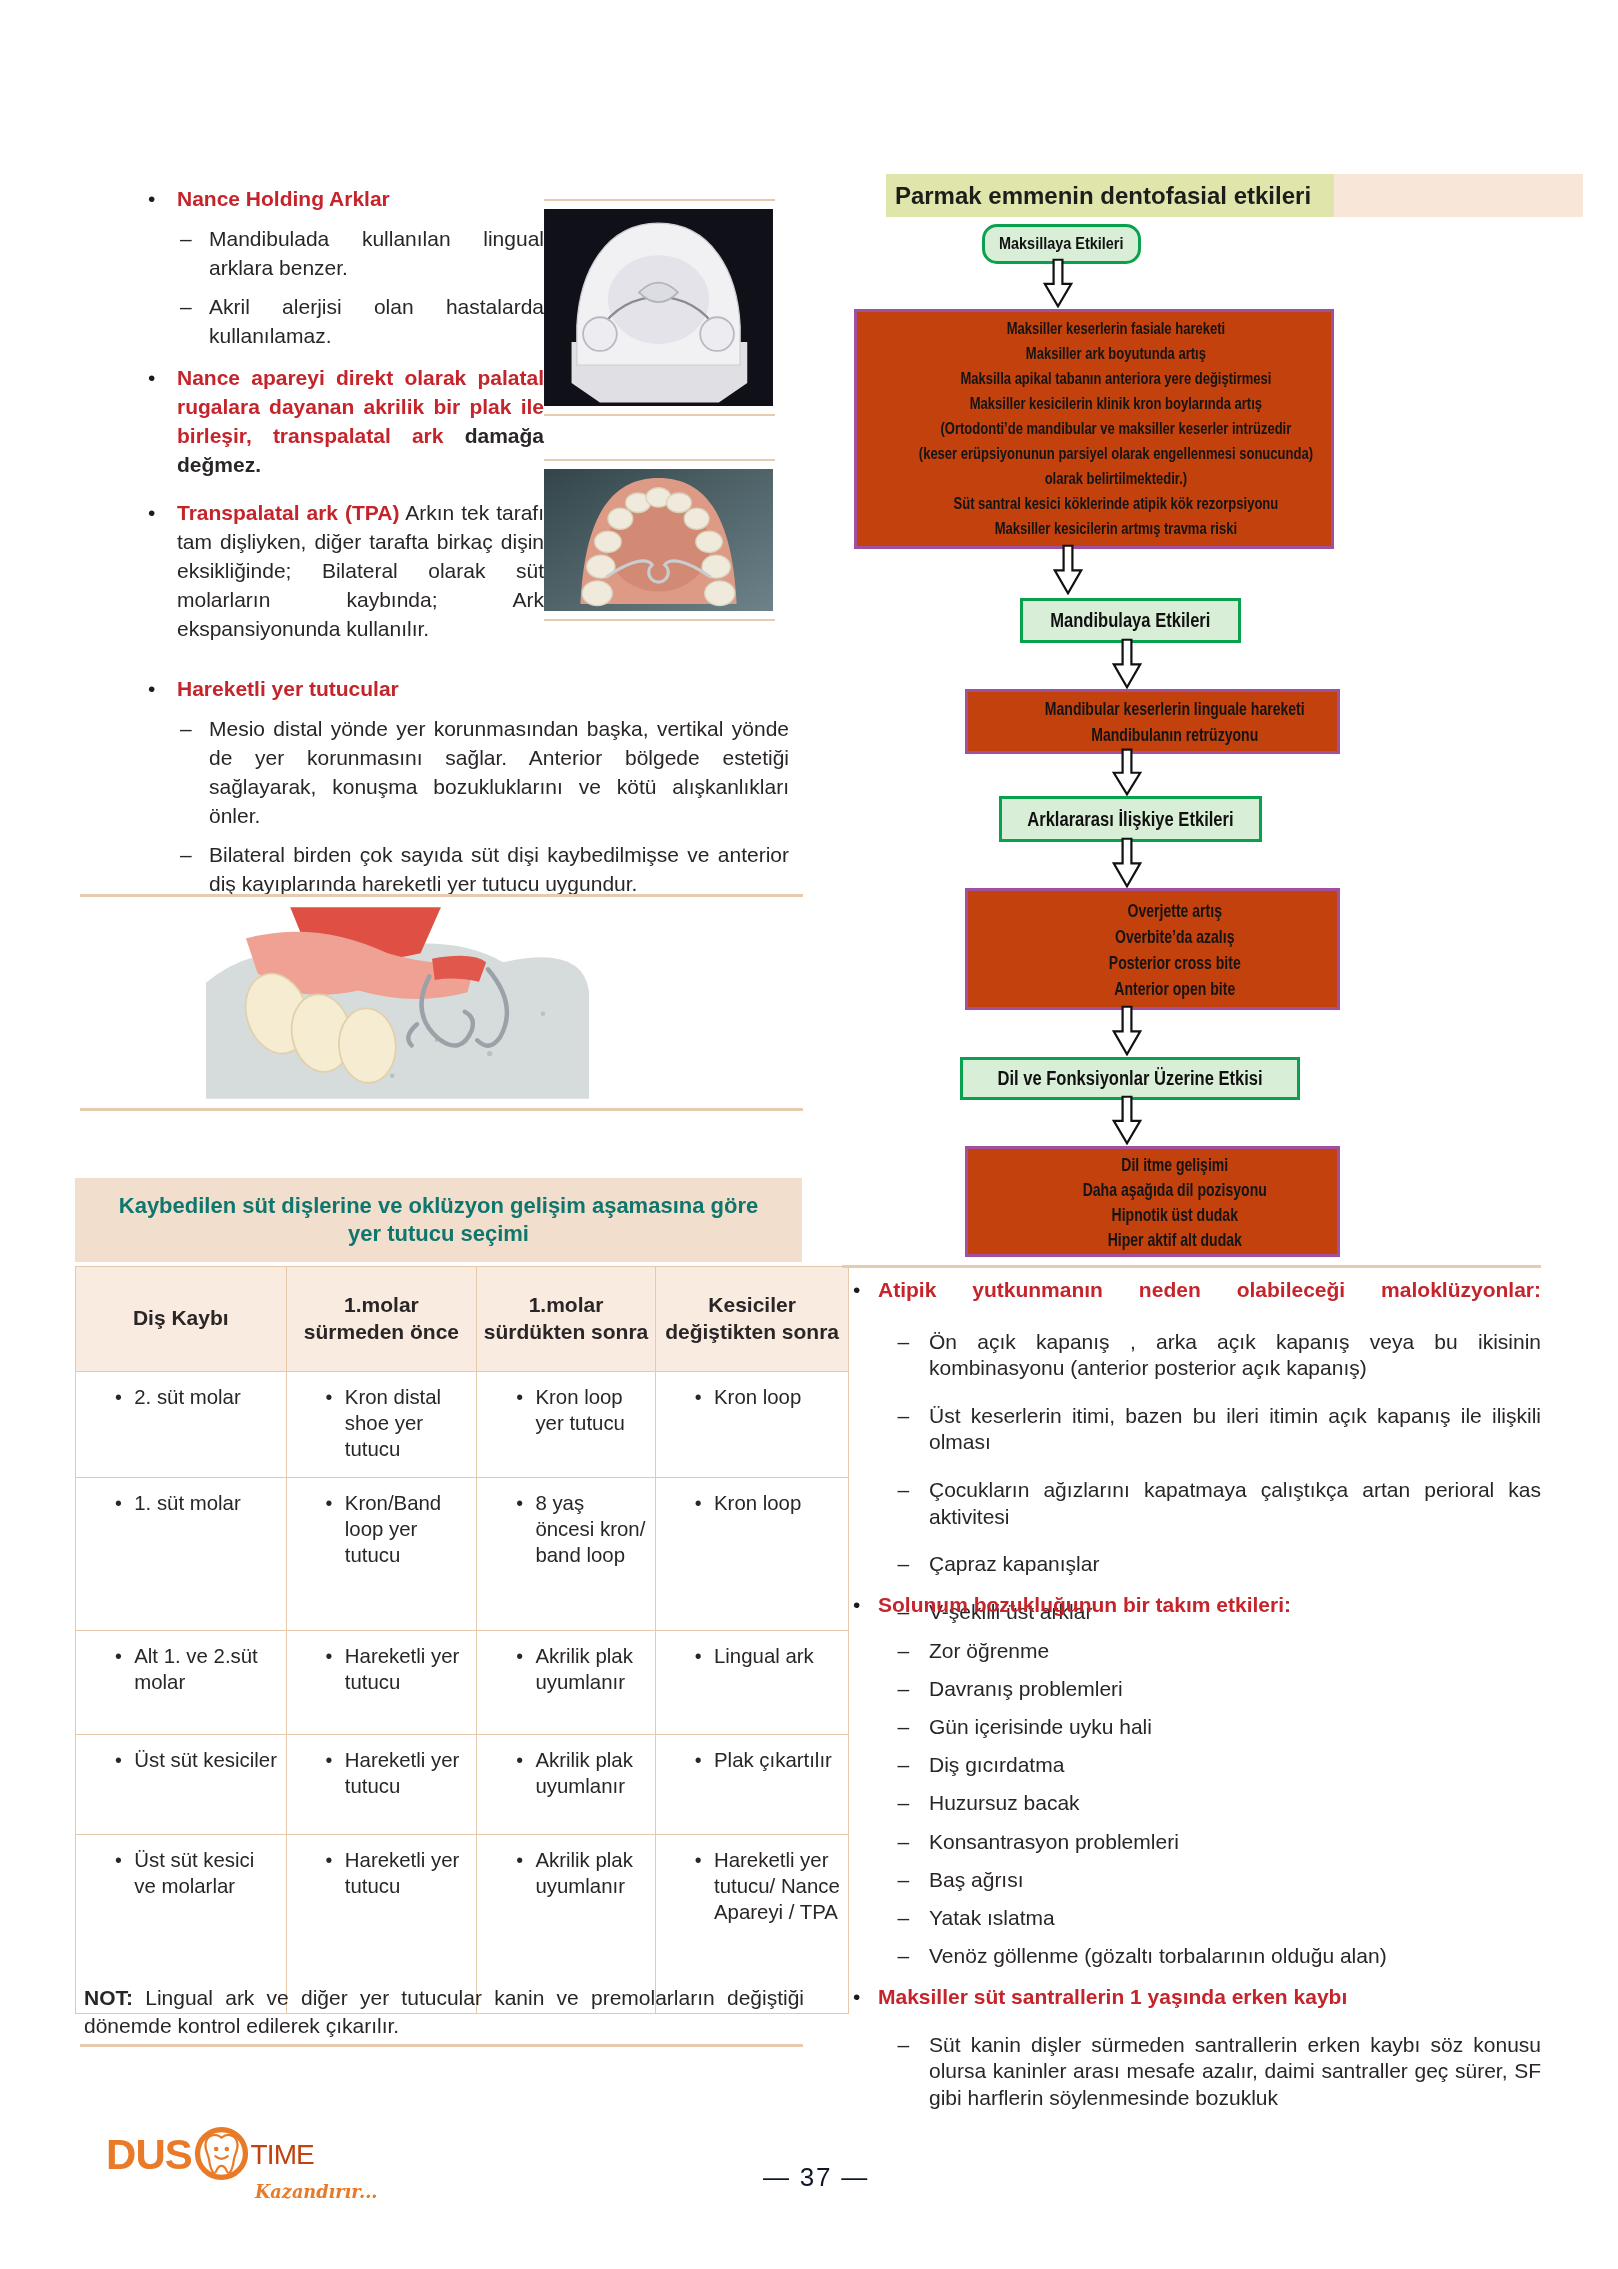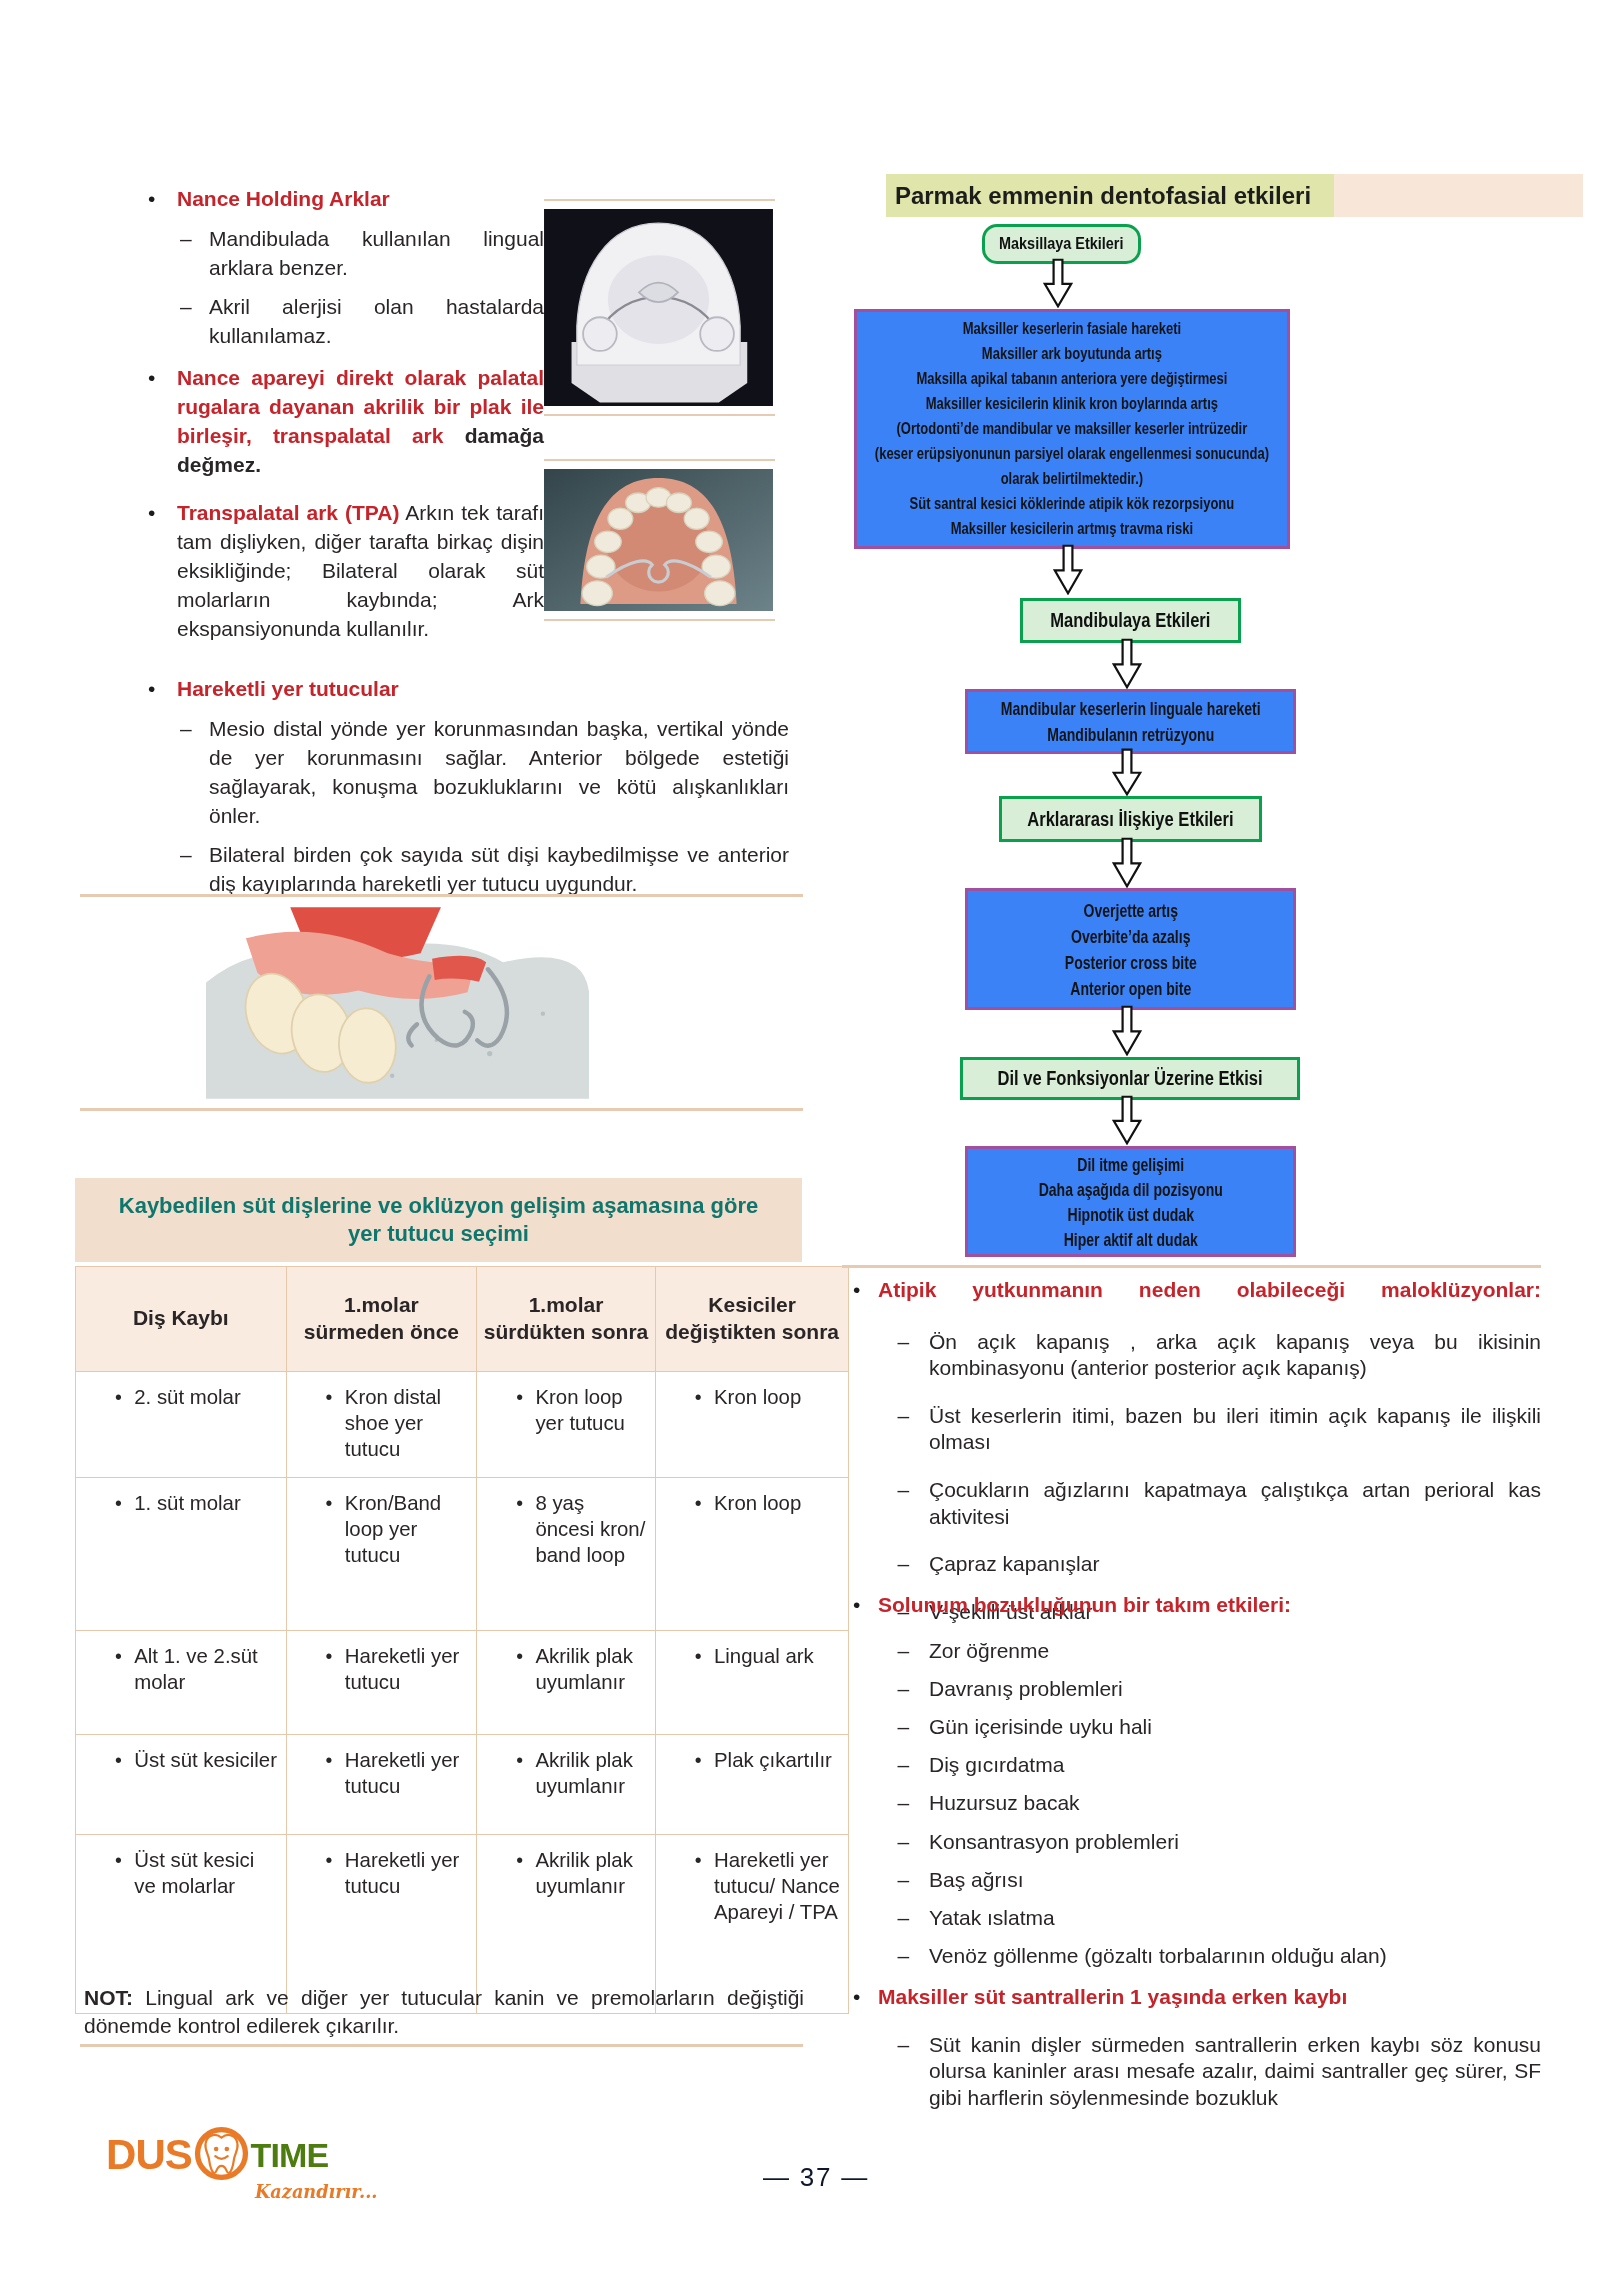--- a/index.html
+++ b/index.html
@@ -41,29 +41,29 @@
   .cell{display:flex;gap:12.4px;padding:12.4px 7px 8.9px 39px;font-size:20.4px;line-height:26px;text-align:left;}
   .cdot{flex:0 0 auto;font-size:19.5px;}
   .notep{font-size:21px;line-height:28px;text-align:justify;}
   
   .flow-bar{background:#f8e6d8;height:43px;display:flex;align-items:center;margin-left:44px;}
   .flow-bar .hl{background:#dfe5ab;height:43px;display:flex;align-items:center;
                 padding:0 23px 0 8.9px;font-size:24px;font-weight:bold;color:#1d1d1b;white-space:nowrap;}
   .gbox{background:#d8eed6;border:3.5px solid #0aa14e;display:flex;align-items:center;justify-content:center;overflow:visible;}
   .gbox .gtxt{font-size:17px;font-weight:bold;color:#111;white-space:nowrap;
               transform:scaleX(0.85);transform-origin:center center;}
-  .pbox{background:#3b82f6;border:3.5px solid #a1509f;overflow:visible;}
+  .pbox{background:#c2410c;border:3.5px solid #a1509f;overflow:visible;padding-left:44px;}
   .pbox .ptxt{width:126%;margin-left:-13%;transform:scaleX(0.794);transform-origin:center top;
               font-size:16.4px;font-weight:bold;color:#141414;text-align:center;}
   .pline{display:block;}
   .arrow{display:block;}
   
   .logo{display:flex;align-items:center;}
   .logo .dus{font-size:42px;font-weight:800;color:#e87a28;letter-spacing:-0.9px;}
-  .logo .time{font-size:34px;font-weight:700;color:#4d7c0f;letter-spacing:-0.9px;}
+  .logo .time{font-size:28px;font-weight:400;color:#c2410c;letter-spacing:-0.9px;}
   .logo .ring{margin:0 1.8px;}
   .tagline{position:absolute;left:149px;top:55px;font-size:17.7px;color:#e87a28;
            font-family:"DejaVu Serif",serif;font-style:italic;font-weight:bold;}
   .pagenum{font-size:26px;color:#0f172a;letter-spacing:1.8px;}
 </style>
 </head>
 <body>
 
 <div class="abs tblock" style="left:177px;top:184px;width:367px;">
   <div class="bullet-head">

